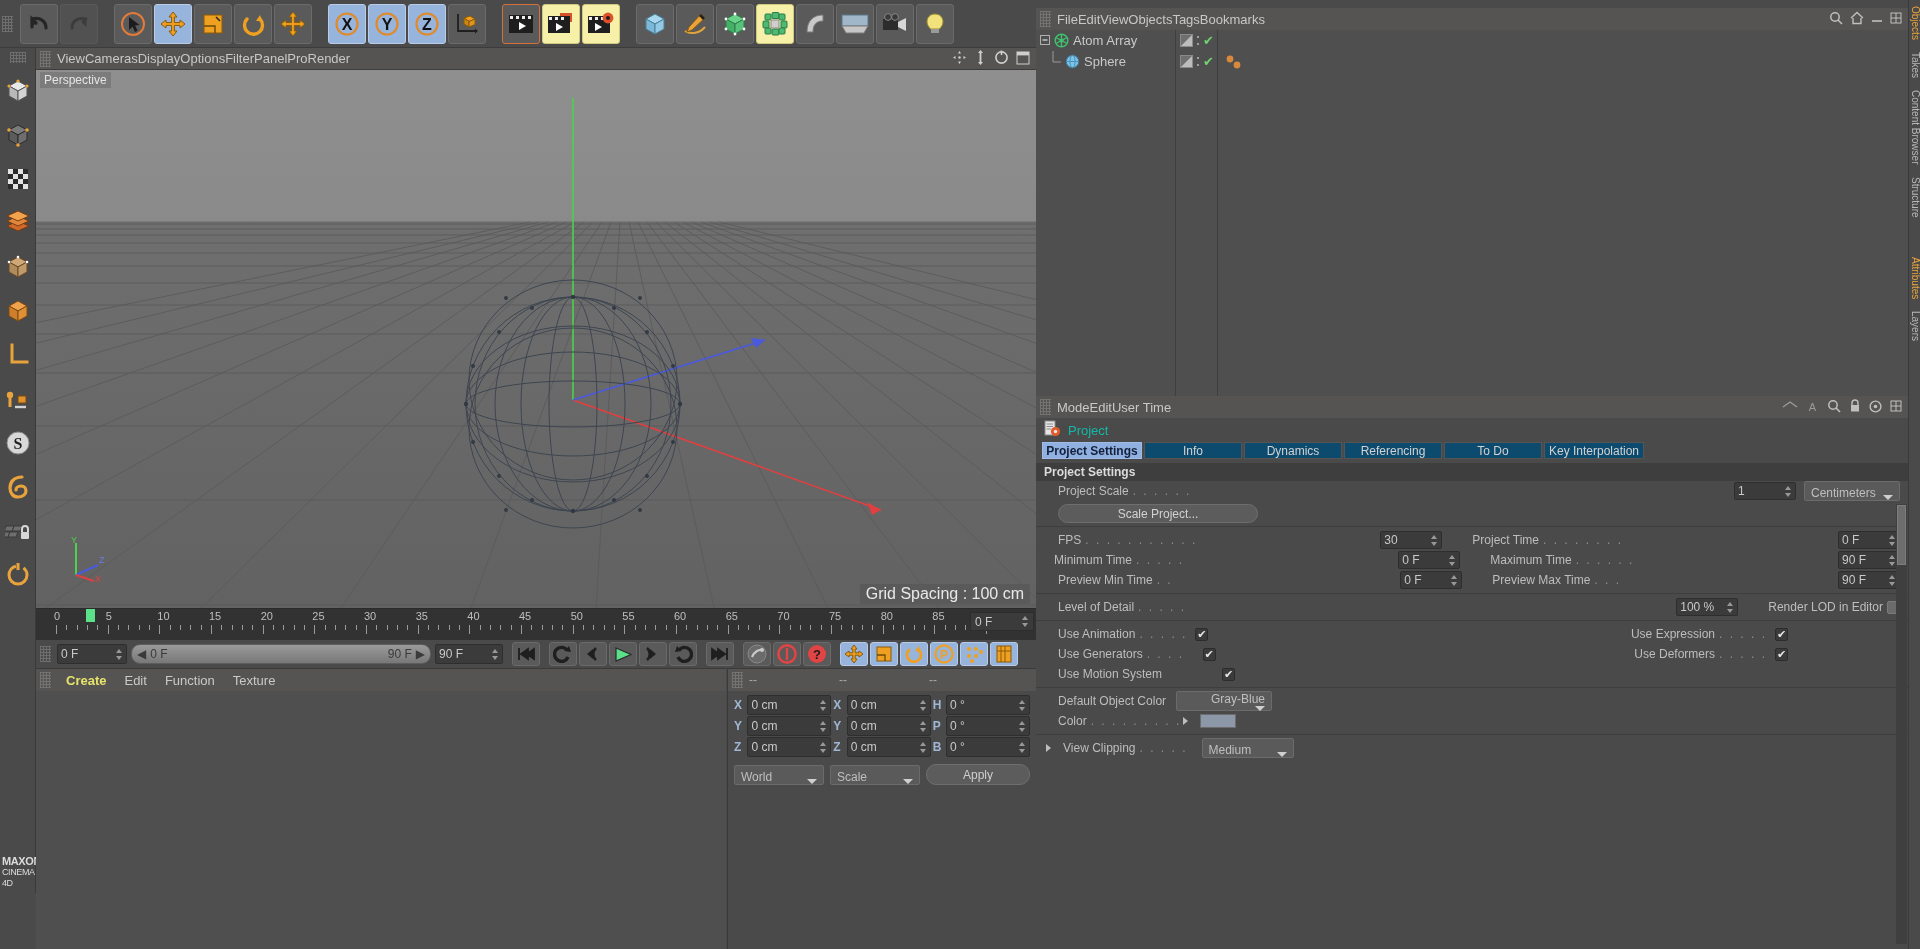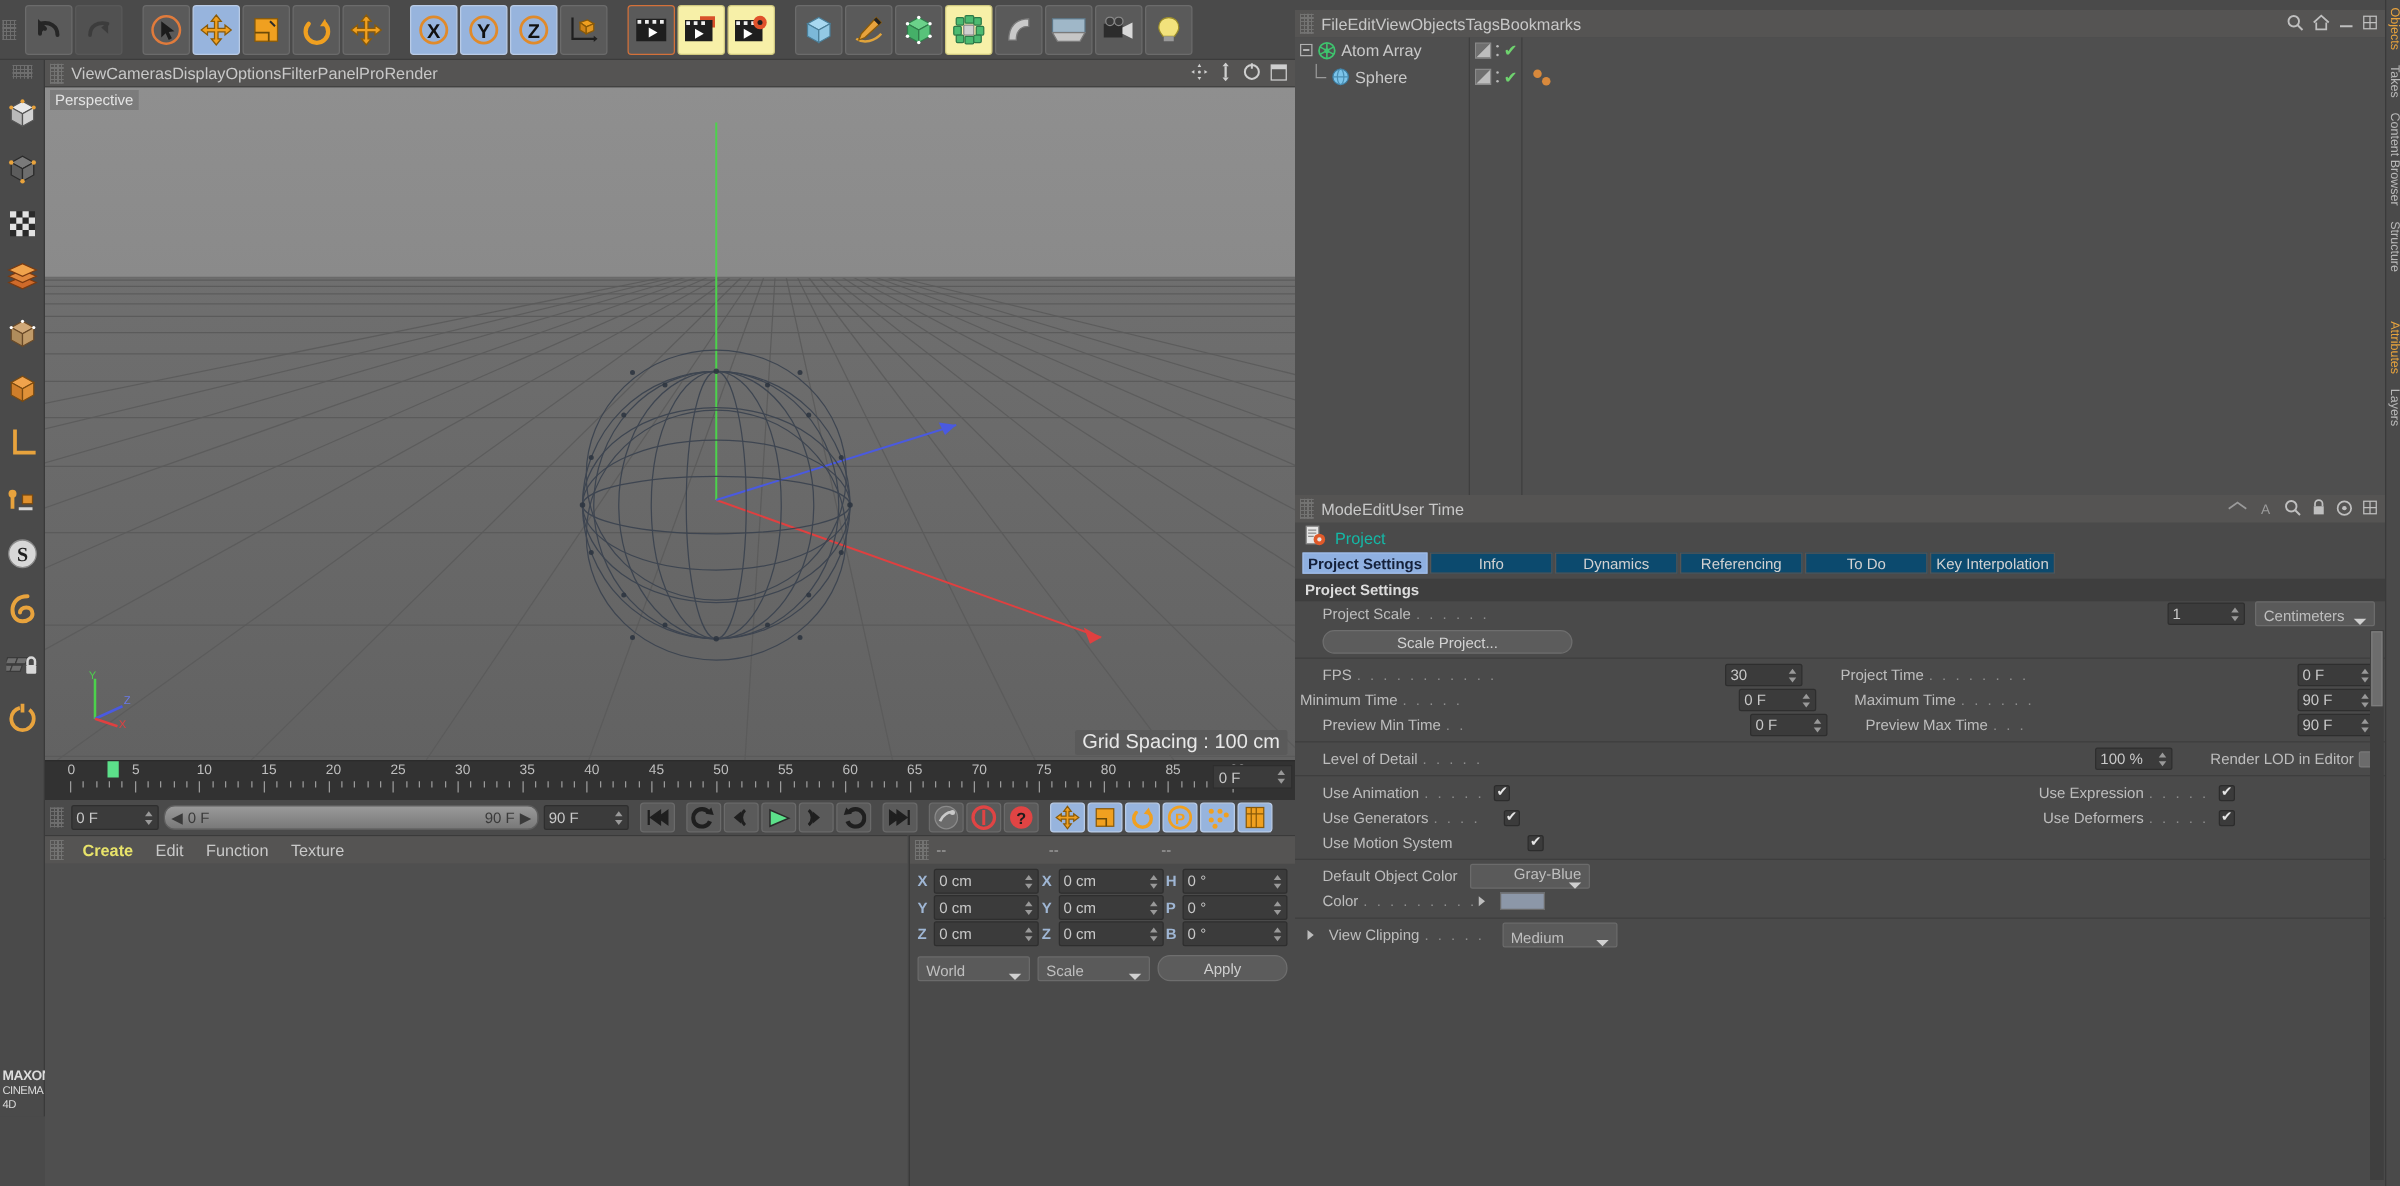--- a/index.html
+++ b/index.html
@@ -1200,21 +1200,21 @@
       <span style="width:22px;"></span>
       <span class="plabel">Project Time</span>
       <span class="dotfill">. . . . . . . .</span>
       <span class="pfield">
           <span class="numfield">
             <span>0 F</span>
             <span class="spin"></span>
           </span>
         </span>
     </div>
-    <div class="prow" style="padding-left:4px;">
+    <div class="prow" style="padding-left:18px;">
       <span class="plabel">Minimum Time</span>
       <span class="dotfill">. . . . .</span>
       <span class="pfield">
           <span class="numfield">
             <span>0 F</span>
             <span class="spin"></span>
           </span>
         </span>
       <span style="width:22px;"></span>
       <span class="plabel">Maximum Time</span>

